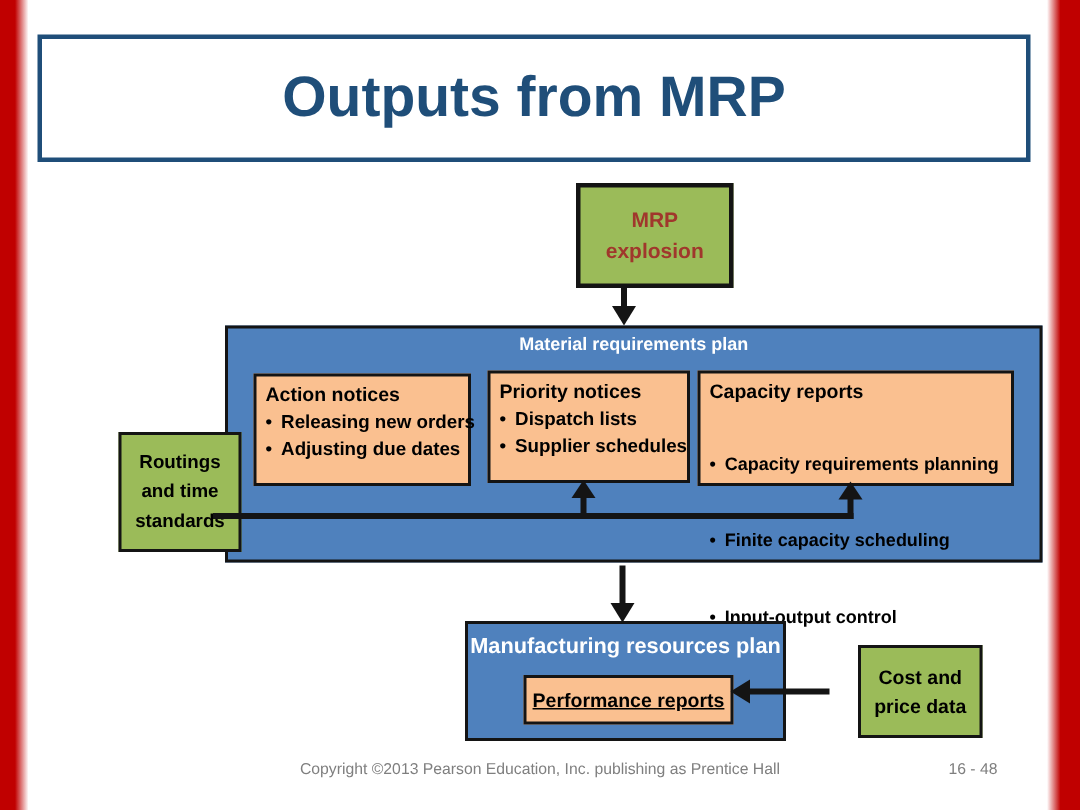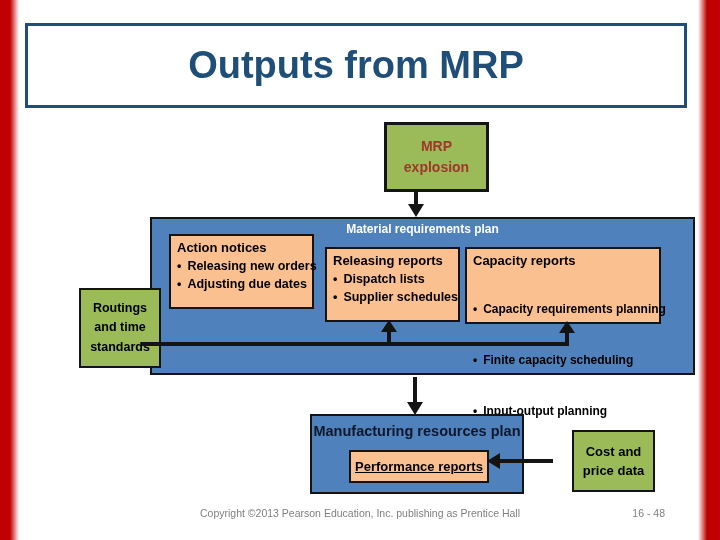--- a/index.html
+++ b/index.html
@@ -39,35 +39,35 @@
 
   .sub-box {
     position:absolute; background:#FAC090; border:2.5px solid #141414; box-sizing:border-box;
     color:#000; font-weight:bold; padding:4px 2px 0 6px;
   }
   .sub-header { font-size:13px; margin-bottom:2px; }
   .bullet { font-size:12.5px; white-space:nowrap; line-height:1.45; }
   .bullet::before { content:"•"; margin-right:6px; }
   .capacity .bullet { font-size:12px; line-height:1.6;margin-top:32px; }
 
-  .action-box   { left:17px;  top:15px; width:145px; height:75px; }
+  .action-box   { left:17px;  top:30px; width:145px; height:75px; }
   .priority-box { left:173px; top:28px; width:135px; height:75px; }
-  .capacity     { left:313px; top:28px; width:196px; height:77px; }
+  .capacity     { left:313px; top:28px; width:211px; height:77px; }
 
   .routings-box {
     left:60px; top:288px; width:82px; height:80px;
     display:flex; align-items:center; justify-content:center; text-align:center;
     font-weight:bold; font-size:12.5px; line-height:1.55; color:#000; padding:0 5px;
   }
 
   .mfg-box {
     left:310px; top:414px; width:214px; height:80px;
     background:#4F81BD; border:2.5px solid #141414;
   }
-  .mfg-header { color:#0f172a; font-weight:bold; font-size:14.5px; text-align:center; padding-top:7px; }
+  .mfg-header { color:#ffffff; font-weight:bold; font-size:14.5px; text-align:center; padding-top:7px; }
   .performance-box {
     position:absolute; left:37px; top:34px; width:140px; height:33px;
     background:#FAC090; border:2.5px solid #141414; box-sizing:border-box;
     display:flex; align-items:center; justify-content:center;
     font-weight:bold; font-size:13px; color:#000;text-decoration:underline;
   }
 
   .cost-box {
     left:553px; top:430px; width:83px; height:62px;
     display:flex; flex-direction:column; align-items:center; justify-content:center;
@@ -109,30 +109,30 @@
   <div class="box mrp-box">
     <div class="mrp-header">Material requirements plan</div>
 
     <div class="sub-box action-box">
       <div class="sub-header">Action notices</div>
       <div class="bullet">Releasing new orders</div>
       <div class="bullet">Adjusting due dates</div>
     </div>
 
     <div class="sub-box priority-box">
-      <div class="sub-header">Releasing reports</div>
+      <div class="sub-header">Priority notices</div>
       <div class="bullet">Dispatch lists</div>
       <div class="bullet">Supplier schedules</div>
     </div>
 
     <div class="sub-box capacity">
       <div class="sub-header">Capacity reports</div>
       <div class="bullet">Capacity requirements planning</div>
       <div class="bullet">Finite capacity scheduling</div>
-      <div class="bullet">Input-output planning</div>
+      <div class="bullet">Input-output control</div>
     </div>
   </div>
 
   <div class="box green-box routings-box">
     <span>Routings and time standards</span>
   </div>
 
   <div class="line" style="left:142px; top:342px; width:427px; height:4px;"></div>
   <div class="line" style="left:387px; top:330px; width:4px; height:14px;"></div>
   <div class="arrow arrow-up" style="left:381px; top:320px;"></div>

